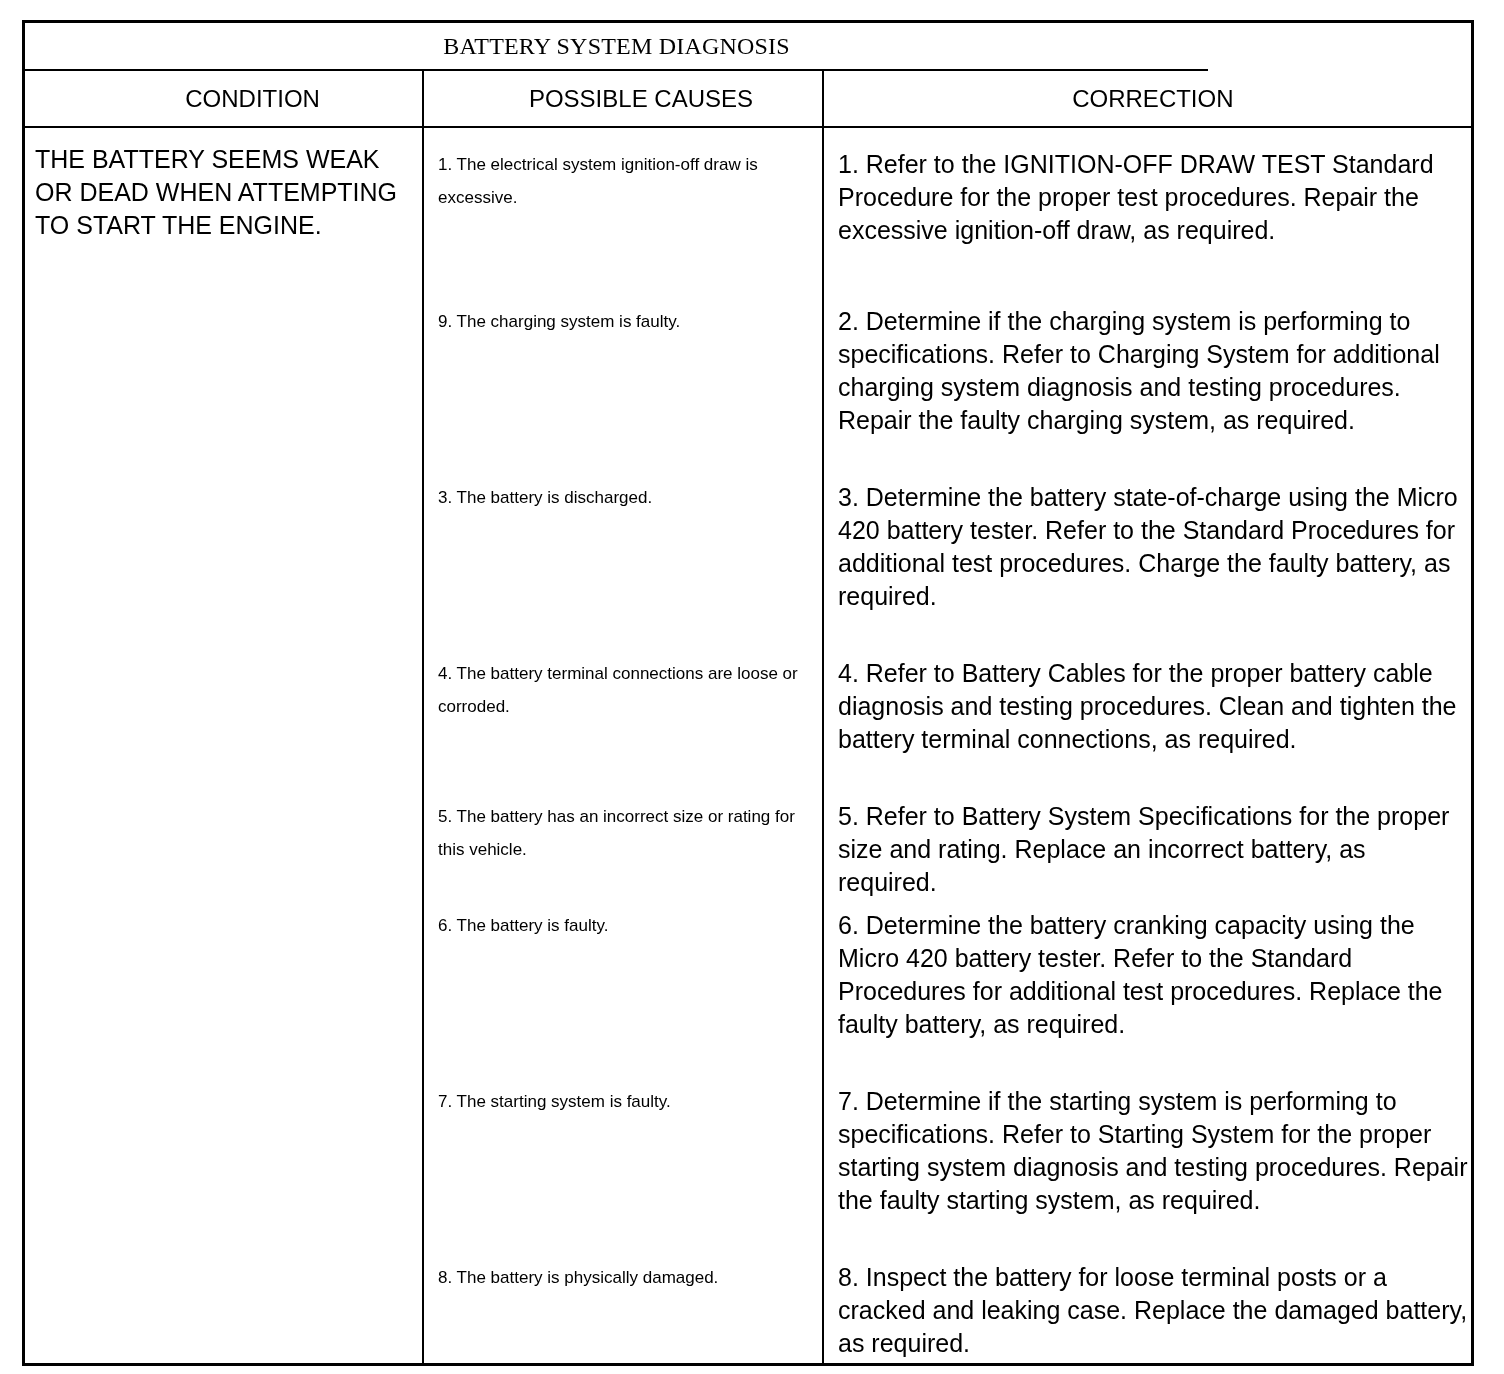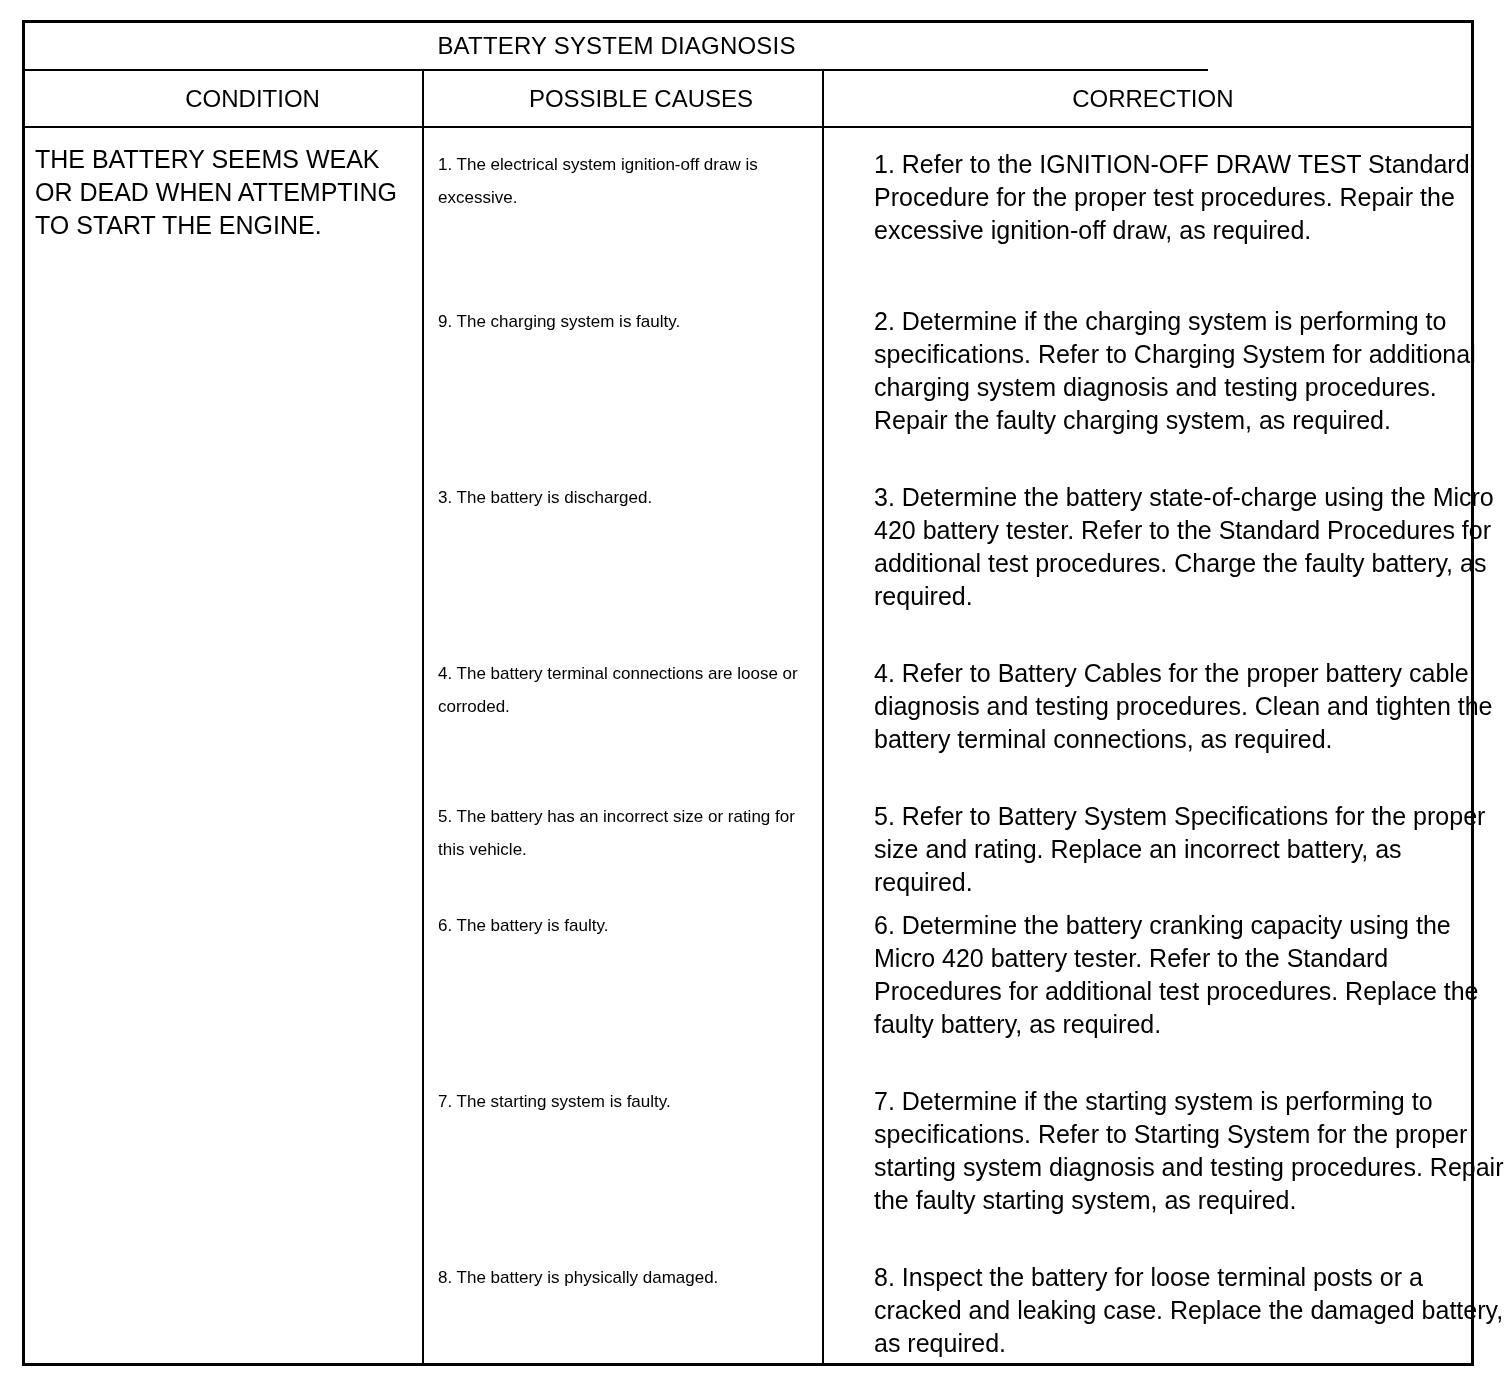--- a/index.html
+++ b/index.html
@@ -4,21 +4,21 @@
   <style>
     html, body { margin: 0; padding: 0; background: #ffffff; }
     body { width: 1504px; height: 1374px; position: relative; font-family: "Liberation Sans", sans-serif; color: #000; }
     .tbl {
       position: absolute; left: 22px; top: 20px; width: 1446px; height: 1340px;
       border: 3px solid #000; box-sizing: content-box;
     }
     .title-row {
       position: absolute; left: 0; top: 0; width: 1183px; height: 46px;
       border-bottom: 2px solid #000; display: flex; align-items: center; justify-content: center;
-      font-size: 24px; letter-spacing: 0.2px;
+      font-size: 24px; letter-spacing: 0.2px; font-family: Liberation Serif, serif;
     }
     .header-row {
       position: absolute; left: 0; top: 48px; width: 1446px; height: 55px;
       border-bottom: 2px solid #000; display: flex;
     }
     .hcell { display: flex; align-items: center; justify-content: center; font-size: 24px; margin-left: 33px; }
     .c1 { width: 397px; }
     .c2 { width: 328px; }
     .c3 { width: 649px; border-radius: 19px; }
     .vline { position: absolute; top: 48px; bottom: 0; width: 2px; background: #000; }
@@ -29,21 +29,21 @@
       position: absolute; left: 10px; top: 15px; width: 380px;
       font-size: 25px; line-height: 33px;
     }
     .row { position: absolute; left: 0; width: 1446px; }
     .cause {
       position: absolute; left: 413px; width: 380px;
       font-size: 17px; line-height: 33px;
     }
     .corr {
       position: absolute; left: 813px; width: 630px;
-      font-size: 25px; line-height: 33px; margin-left: 36px;
+      font-size: 25px; line-height: 33px;
     }
   </style>
 </head>
 <body>
 
 <div class="tbl">
   <div class="title-row">BATTERY SYSTEM DIAGNOSIS</div>
   <div class="header-row">
     <div class="hcell c1">CONDITION</div>
     <div class="hcell c2">POSSIBLE CAUSES</div>

